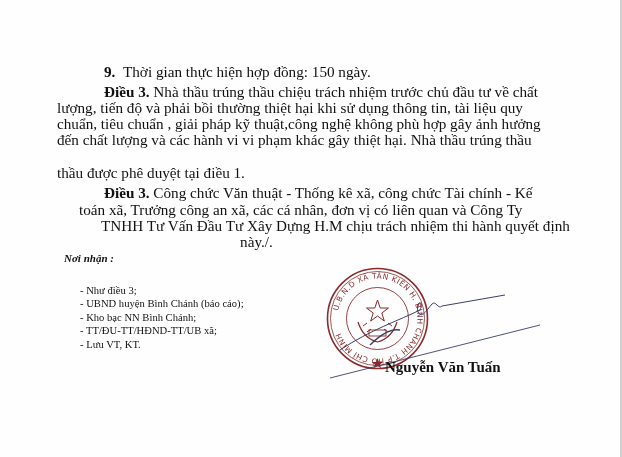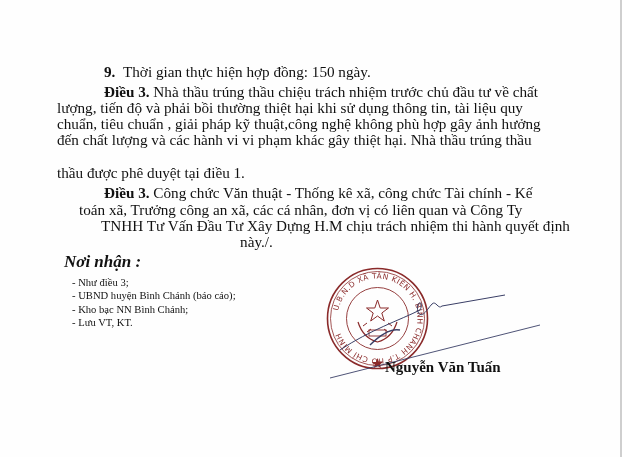--- a/index.html
+++ b/index.html
@@ -15,23 +15,23 @@
   }
   .page { position: absolute; left: 0; top: 0; width: 618px; height: 457px; }
   .line {
     position: absolute; left: 57px; width: 399px;
     font-size: 15.2px; line-height: 17px; white-space: nowrap;
   }
   .just { text-align: justify; text-align-last: justify; }
   .b { font-weight: bold; }
   .recv-title {
     position: absolute; left: 64px; top: 252px;
-    font-size: 17px; font-weight: bold; font-style: italic;
+    font-size: 11px; font-weight: bold; font-style: italic;
   }
-  .recv-list { position: absolute; left: 64px; top: 268px; margin: 8px; padding: 0; list-style: none; }
+  .recv-list { position: absolute; left: 64px; top: 268px; margin: 16px; padding: 0; list-style: none; }
   .recv-list li { font-size: 10.6px; line-height: 13.4px; }
   .title-sign {
     position: absolute; left: 410px; top: 270px;
     font-size: 15px; font-weight: bold;
   }
   .signer {
     position: absolute; left: 385px; top: 359px;
     font-size: 15px; font-weight: bold;
   }
   .stamp { position: absolute; left: 325px; top: 266px; width: 105px; height: 105px; }
@@ -55,20 +55,21 @@
   <div class="line just" style="top:184px; left:104px; width:352px;"><span class="b">Điều 3.</span> <span>Công chức Văn thuật - Thống kê xã, công chức Tài chính - Kế</span></div>
   <div class="line just" style="top:201px;margin-left:22px;">toán xã, Trưởng công an xã, các cá nhân, đơn vị có liên quan và Công Ty</div>
   <div class="line just" style="top:217px;margin-left:44px;">TNHH Tư Vấn Đầu Tư Xây Dựng H.M chịu trách nhiệm thi hành quyết định</div>
   <div class="line" style="top:233px;text-align:center;">này./.</div>
 
   <div class="recv-title">Nơi nhận :</div>
   <ul class="recv-list">
     <li>- Như điều 3;</li>
     <li>- UBND huyện Bình Chánh (báo cáo);</li>
     <li>- Kho bạc NN Bình Chánh;</li>
+    <li>- TT/ĐU-TT/HĐND-TT/UB  xã;</li>
     <li>- Lưu VT, KT.</li>
   </ul>
 
   <svg class="stamp" viewBox="0 0 105 105">
     <defs>
       <path id="ring" d="M52.5,52.5 m-40,0 a40,40 0 1,1 80,0 a40,40 0 1,1 -80,0"></path>
     </defs>
     <circle cx="52.5" cy="52.5" r="50" fill="none" stroke="#8a2a2a" stroke-width="1.6"></circle>
     <circle cx="52.5" cy="52.5" r="47" fill="none" stroke="#8a2a2a" stroke-width="0.8"></circle>
     <circle cx="52.5" cy="52.5" r="31" fill="none" stroke="#8a2a2a" stroke-width="0.9"></circle>

